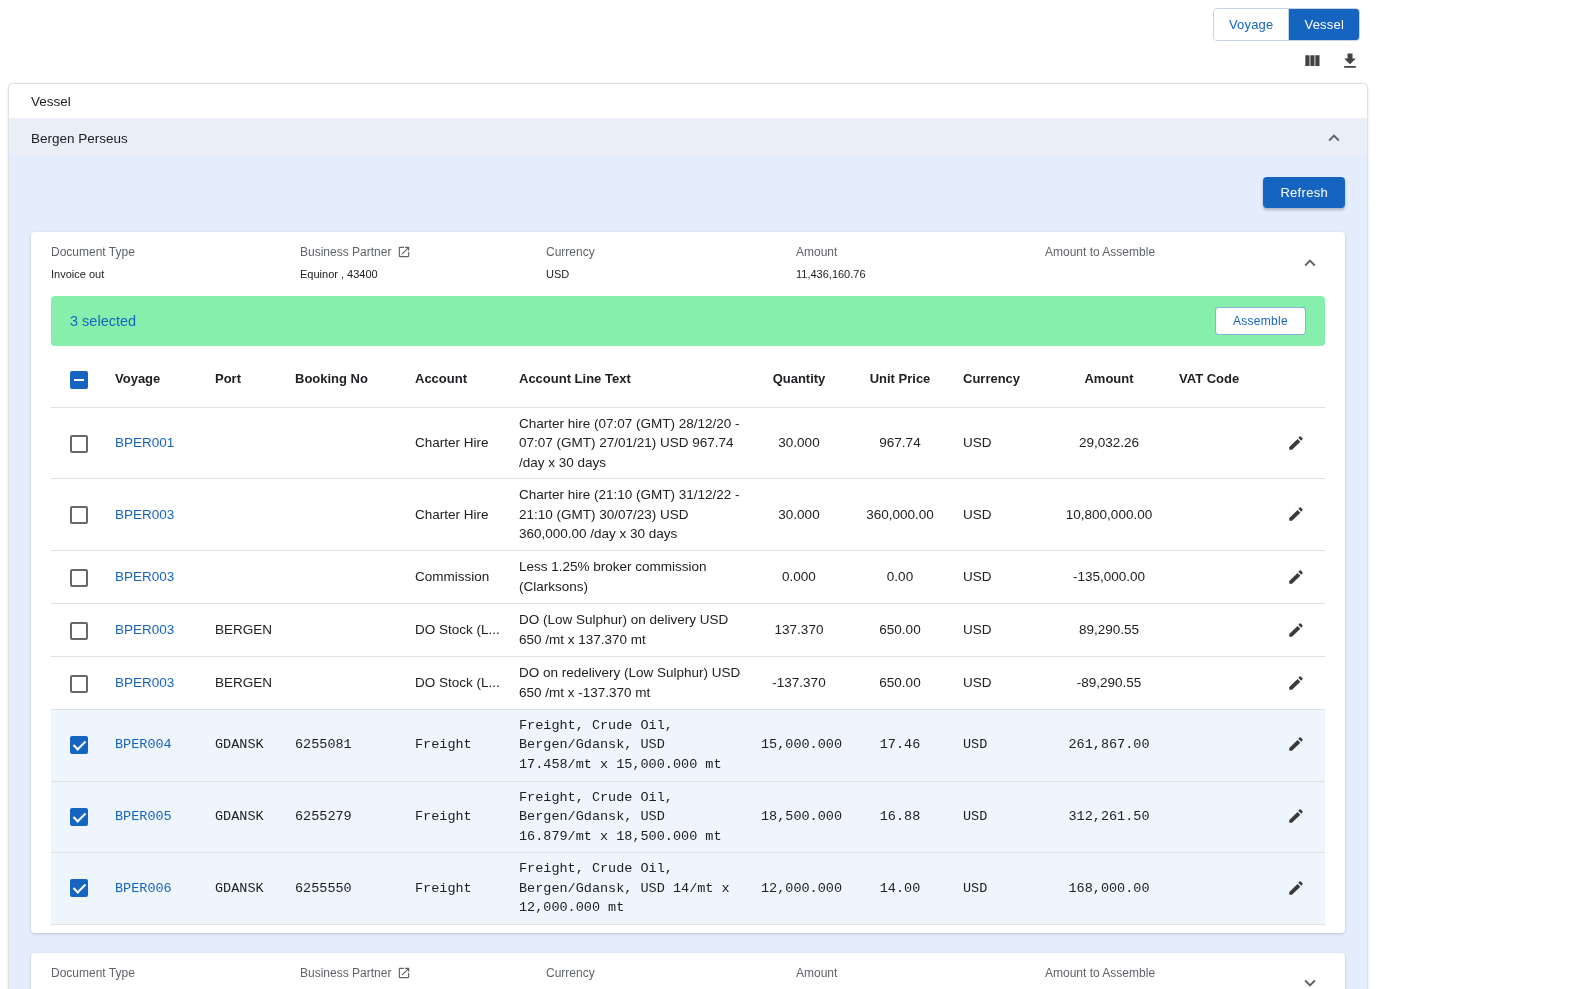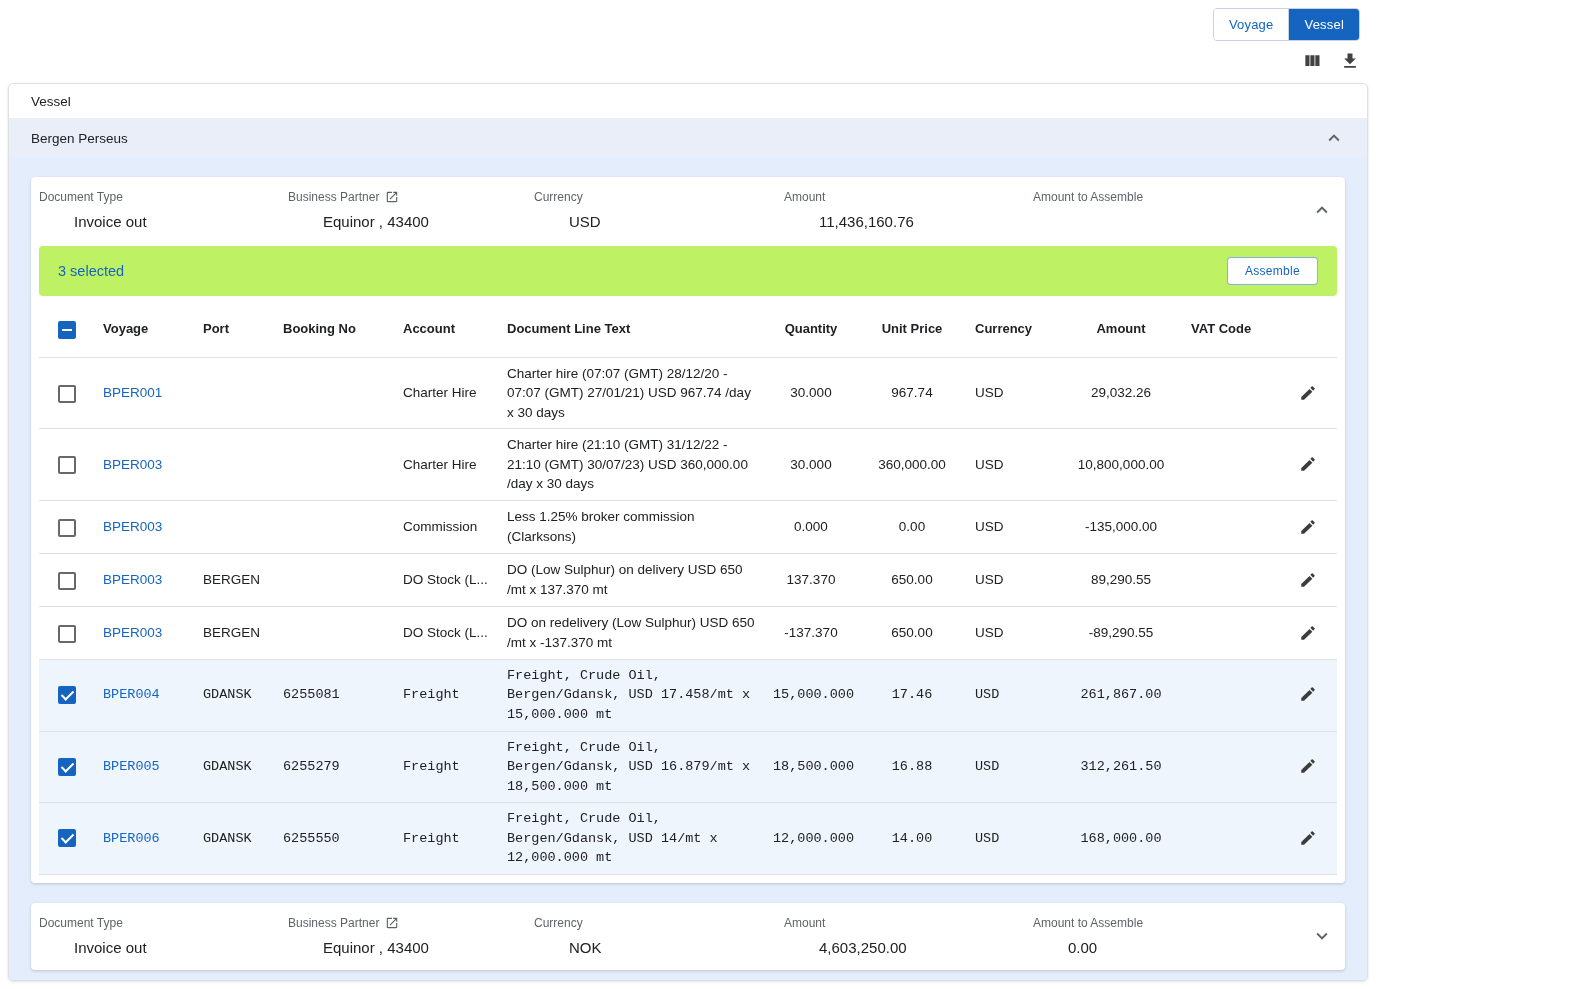--- a/index.html
+++ b/index.html
@@ -22,32 +22,32 @@
   .accordion-header { background:#e9eef8; display:flex; align-items:center; justify-content:space-between; padding:8px 22px; font-size:13.5px; cursor:pointer; border-top:1px solid #edf1f7;gap:32px; }
   .accordion-header .chev { display:inline-flex; }
   .chev svg { fill:#5f6368; }
 
   .accordion-body { background:#e3edfb; padding:20px 22px 10px; }
   .refresh-row { display:flex; justify-content:flex-end; margin-bottom:24px; }
   .btn-primary { background:#1565C0; color:#fff; border:none; border-radius:4px; font-family:inherit; font-size:13px; font-weight:500; padding:8px 17px; letter-spacing:.3px; box-shadow:0 2px 3px rgba(0,0,0,.25); cursor:pointer; }
   .btn-outline { background:#fff; color:#1565C0; border:1px solid rgba(21,101,192,.5); border-radius:4px; font-family:inherit; font-size:12px; font-weight:500; padding:6px 17px; letter-spacing:.3px; cursor:pointer; }
 
   
-  .doc-card { background:#fff; border-radius:4px; box-shadow:0 1px 3px rgba(0,0,0,.18); padding:0 8px 8px; }
+  .doc-card { background:#fff; border-radius:4px; box-shadow:0 1px 3px rgba(0,0,0,.18); padding:0 20px 8px; }
   .doc-card.collapsed { margin-top:20px; padding-bottom:0; }
   .doc-header { display:grid; grid-template-columns:249px 246px 250px 249px 1fr 40px; padding:13px 0 14px; align-items:start; }
   .field { padding-right:12px; }
   .field .label { font-size:12px; color:#5f6368; display:flex; align-items:center; gap:6px; margin-bottom:9px; }
-  .field .value { font-size:15px; color:#202124;margin-left:35px; }
+  .field .value { font-size:11px; color:#202124; }
   .doc-header .chev-btn { align-self:center; justify-self:end; border:none; background:transparent; cursor:pointer; padding:4px; display:inline-flex; }
   .ext-icon { display:inline-flex; cursor:pointer; }
   .ext-icon svg { fill:#5f6368; }
 
   
-  .selection-bar { background:#bef264; border-radius:4px; height:50px; display:flex; align-items:center; justify-content:space-between; padding:0 19px; margin:2px 0 6px; }
+  .selection-bar { background:#86efac; border-radius:4px; height:50px; display:flex; align-items:center; justify-content:space-between; padding:0 19px; margin:2px 0 6px; }
   .selection-count { color:#1565C0; font-size:14.5px; }
 
   
   table { width:100%; border-collapse:collapse; font-size:13.5px; color:#202124; table-layout:fixed; }
   thead th { font-weight:700; text-align:left; padding:8px 8px; border-bottom:1px solid #e0e0e0; vertical-align:middle; height:55px; font-size:13px; line-height:1.55; }
   tbody td { padding:6px 8px; border-bottom:1px solid #e0e0e0; height:53px; vertical-align:middle; line-height:1.45; overflow:hidden; }
   th.num, td.num { text-align:center; }
   tr.selected td { background:#eff5fd;font-family:Liberation Mono, monospace; }
   .cell-check, .col-check { text-align:center; }
   .link { color:#1565C0; text-decoration:none; cursor:pointer; }
@@ -90,20 +90,23 @@
     <div class="accordion-header">
       <span>Bergen Perseus</span>
       <span class="chev">
         <svg width="22" height="22" viewBox="0 0 24 24">
             <path d="M12 8l-6 6 1.41 1.41L12 10.83l4.59 4.58L18 14l-6-6z"></path>
           </svg>
       </span>
     </div>
 
     <div class="accordion-body">
+      <div class="refresh-row">
+        <button class="btn-primary">Refresh</button>
+      </div>
 
       <div class="doc-card">
         <div class="doc-header">
           <div class="field">
             <div class="label">Document Type</div>
             <div class="value">Invoice out</div>
           </div>
           <div class="field">
             <div class="label">
               <span>Business Partner</span>
@@ -153,21 +156,21 @@
               <col style="width:96px">
               <col style="width:58px">
           </colgroup>
           <thead>
             <tr>
               <th class="col-check"><span class="checkbox indeterminate"></span></th>
               <th>Voyage</th>
               <th>Port</th>
               <th>Booking No</th>
               <th>Account</th>
-              <th>Document Line Text</th>
+              <th>Account Line Text</th>
               <th class="num">Quantity</th>
               <th class="num">Unit Price</th>
               <th>Currency</th>
               <th class="num">Amount</th>
               <th>VAT Code</th>
               <th></th>
             </tr>
           </thead>
           <tbody>
   <tr class="line-row">

